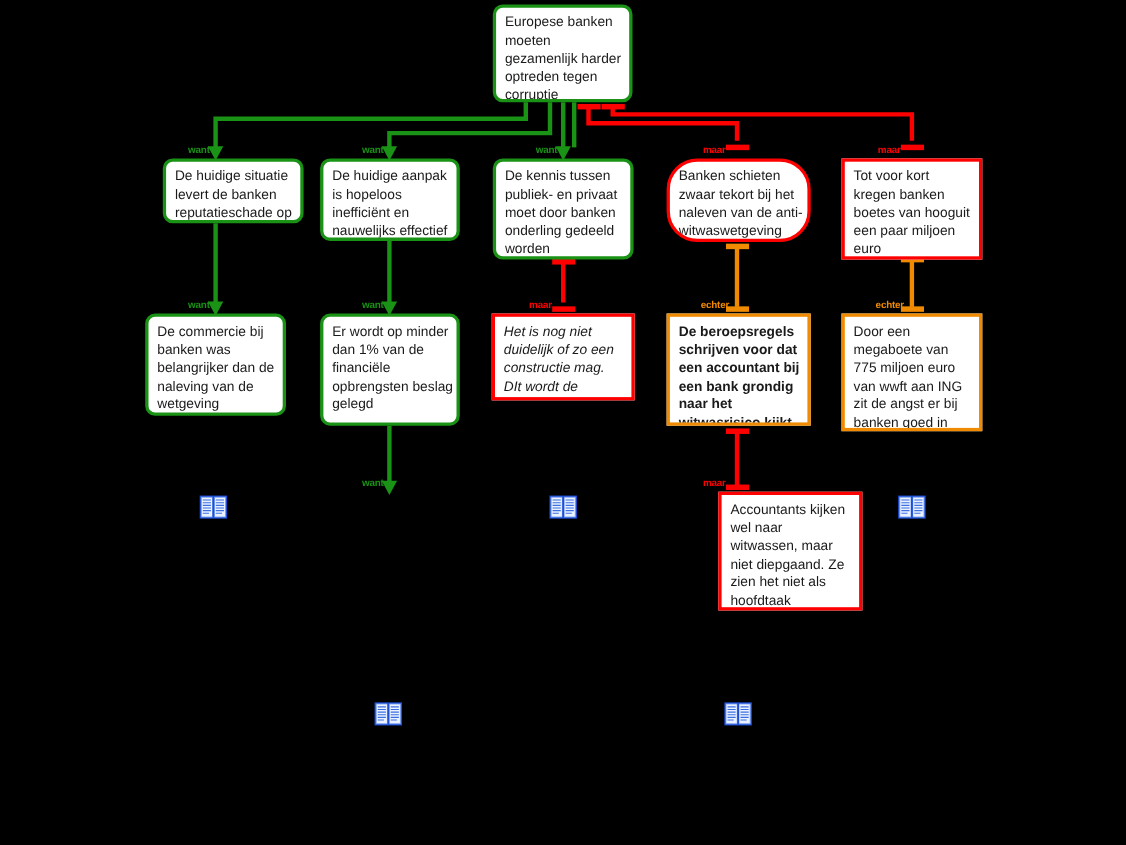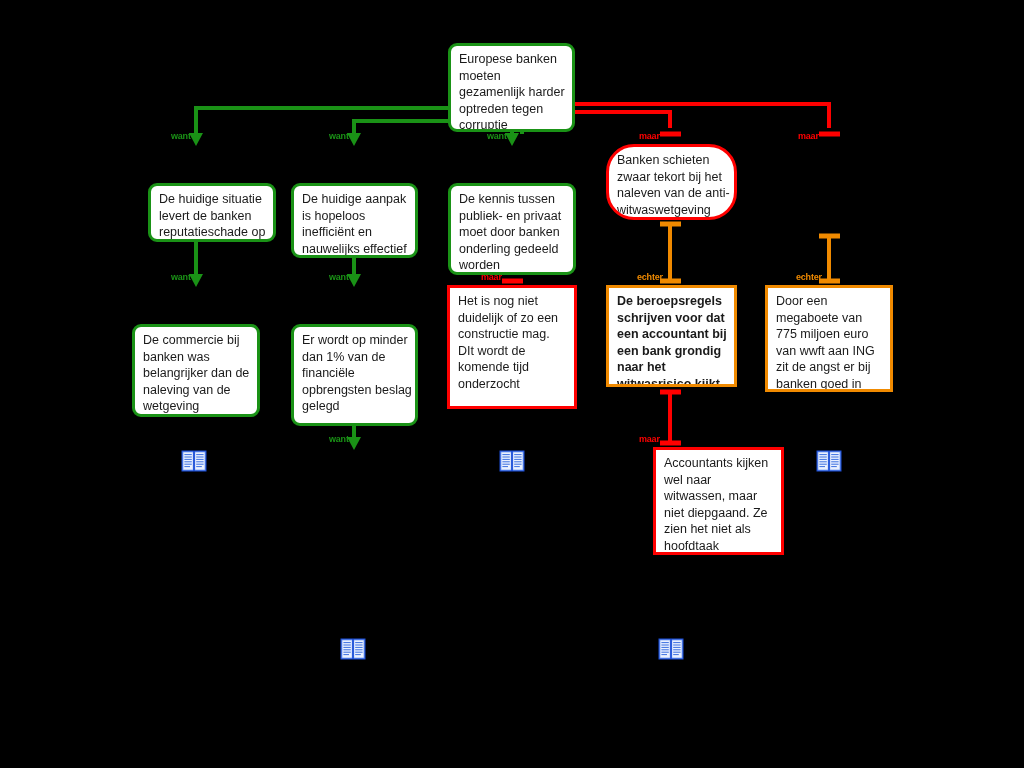--- a/index.html
+++ b/index.html
@@ -4,21 +4,21 @@
 <style>
   html,body{margin:0;padding:0;background:#000;}
   body{width:1024px;height:768px;overflow:hidden;
        font-family:"Liberation Sans","DejaVu Sans",sans-serif;}
   #stage{position:relative;width:1024px;height:768px;background:#000;}
   svg#wires{position:absolute;left:0;top:0;width:1024px;height:768px;}
 
   .node{position:absolute;box-sizing:border-box;background:#ffffff;
         color:#1a1a1a;font-size:12.5px;line-height:16.6px;
         padding:5px 7px 4px 8px;overflow:hidden;}
-  .node.green{border:3px solid #1a9216;border-radius:9px;margin-top:39px;}
+  .node.green{border:3px solid #1a9216;border-radius:9px;}
   .node.red{border:3px solid #ff0000;border-radius:0;}
   .node.orange{border:3px solid #f08a00;border-radius:0;}
   .node .ln{display:block;white-space:nowrap;}
 
   .wlabel{position:absolute;font-size:9px;font-weight:bold;
           letter-spacing:-0.2px;white-space:nowrap;}
   .wlabel.green{color:#1a9216;}
   .wlabel.red{color:#ff0000;}
   .wlabel.orange{color:#f08a00;}
 
@@ -130,38 +130,45 @@
     <span class="ln">worden</span>
   </div>
 
   <div class="node red" style="left:606px;top:144px;width:131px;height:76px;border-radius:28px;">
     <span class="ln">Banken schieten</span>
     <span class="ln">zwaar tekort bij het</span>
     <span class="ln">naleven van de anti-</span>
     <span class="ln">witwaswetgeving</span>
   </div>
 
+  <div class="node red" style="left:765px;top:144px;width:128px;height:92px;">
+    <span class="ln">Tot voor kort</span>
+    <span class="ln">kregen banken</span>
+    <span class="ln">boetes van hooguit</span>
+    <span class="ln">een paar miljoen</span>
+    <span class="ln">euro</span>
+  </div>
 
   <div class="node green" style="left:132px;top:285px;width:128px;height:93px;">
     <span class="ln">De commercie bij</span>
     <span class="ln">banken was</span>
     <span class="ln">belangrijker dan de</span>
     <span class="ln">naleving van de</span>
     <span class="ln">wetgeving</span>
   </div>
 
   <div class="node green" style="left:291px;top:285px;width:127px;height:102px;">
     <span class="ln">Er wordt op minder</span>
     <span class="ln">dan 1% van de</span>
     <span class="ln">financiële</span>
     <span class="ln">opbrengsten beslag</span>
     <span class="ln">gelegd</span>
   </div>
 
-  <div class="node red" style="left:447px;top:285px;width:130px;height:124px;">
+  <div class="node red" style="left:447px;top:285px;width:130px;height:79px;font-style:italic;">
     <span class="ln">Het is nog niet</span>
     <span class="ln">duidelijk of zo een</span>
     <span class="ln">constructie mag.</span>
     <span class="ln">DIt wordt de</span>
     <span class="ln">komende tijd</span>
     <span class="ln">onderzocht</span>
   </div>
 
   <div class="node orange" style="left:606px;top:285px;width:131px;height:102px;font-weight:bold;">
     <span class="ln">De beroepsregels</span>

